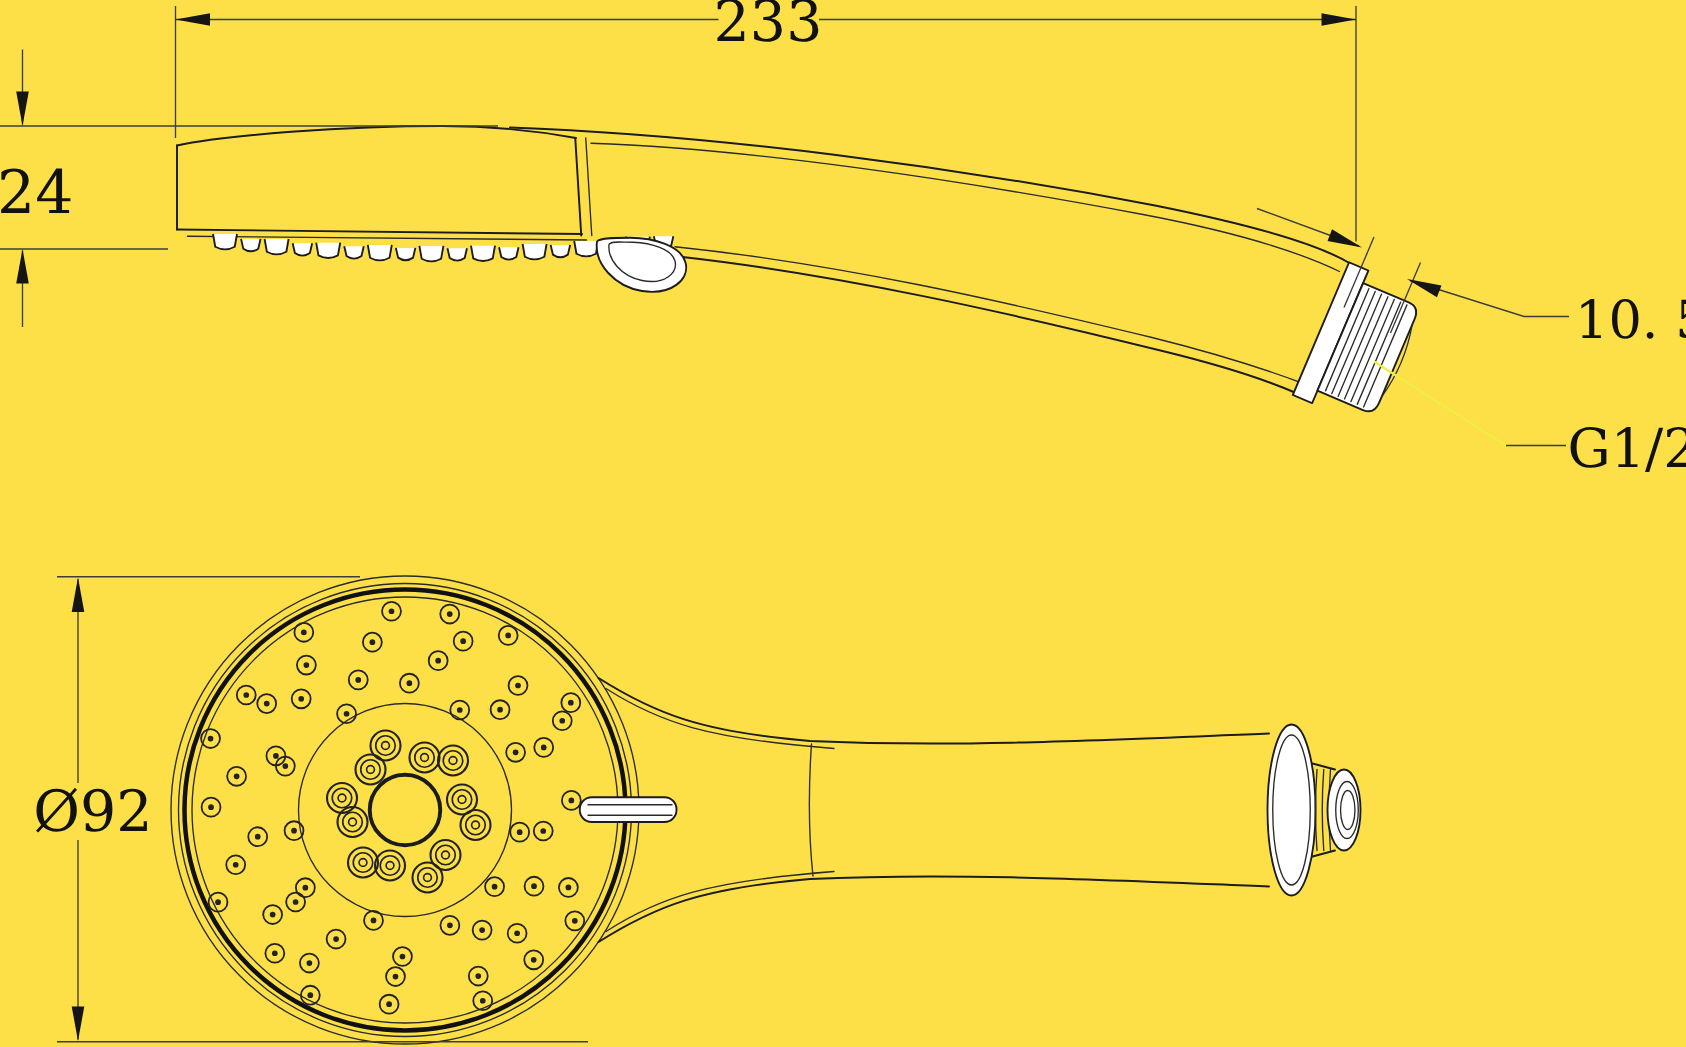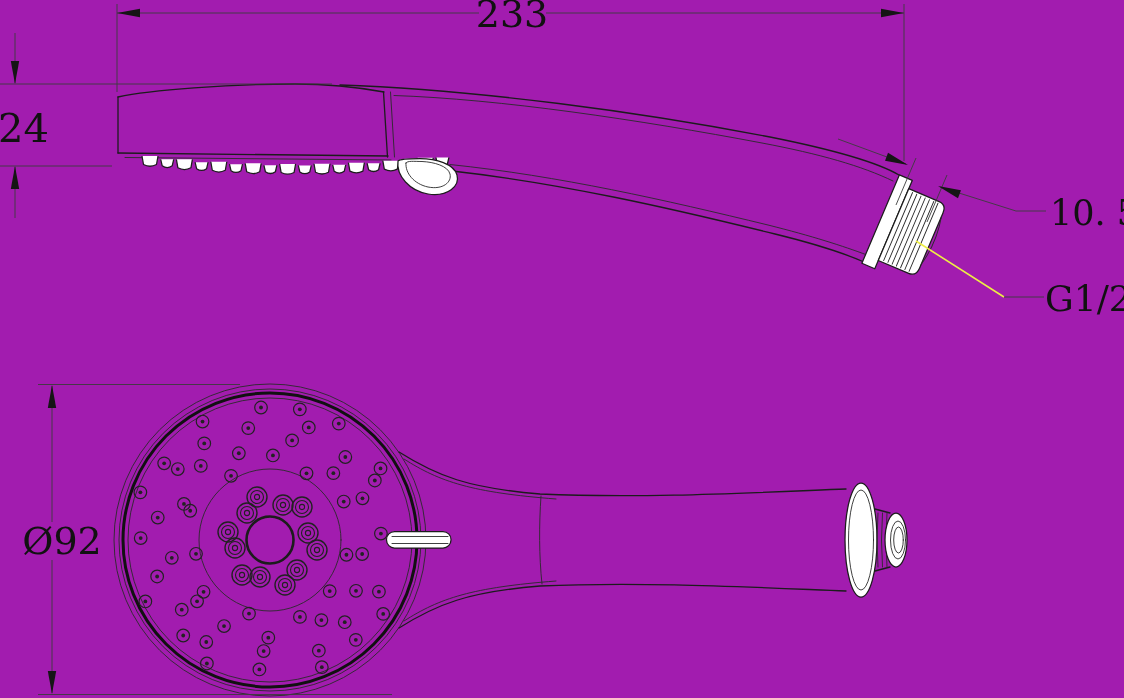--- a/index.html
+++ b/index.html
@@ -1,16 +1,16 @@
 <!DOCTYPE html>
 <html><head>
 <meta charset="utf-8">
 <style>
   html,body{margin:0;padding:0;background:#ffffff;}
-  .stage{width:1124px;height:698px;position:relative;background:#a21caf;overflow:hidden;}
+  .stage{width:1124px;height:698px;position:relative;background:#fde047;overflow:hidden;}
   svg{display:block;}
   .ol   {fill:none;stroke:#1c1c1c;stroke-width:1.3;stroke-linecap:round;stroke-linejoin:round;}
   .thin {fill:none;stroke:#2a2a2a;stroke-width:0.9;stroke-linecap:round;}
   .thick{fill:none;stroke:#111;stroke-width:3;}
   .wfill{fill:#ffffff;stroke:#1c1c1c;stroke-width:1.25;stroke-linejoin:round;}
   .dim  {fill:none;stroke:#3c3c3c;stroke-width:0.9;stroke-linecap:butt;}
   .dimtxt{font-family:"DejaVu Serif","Liberation Serif",serif;fill:#111;}
   .arr  {fill:#151515;stroke:none;}
 </style>
 </head>

